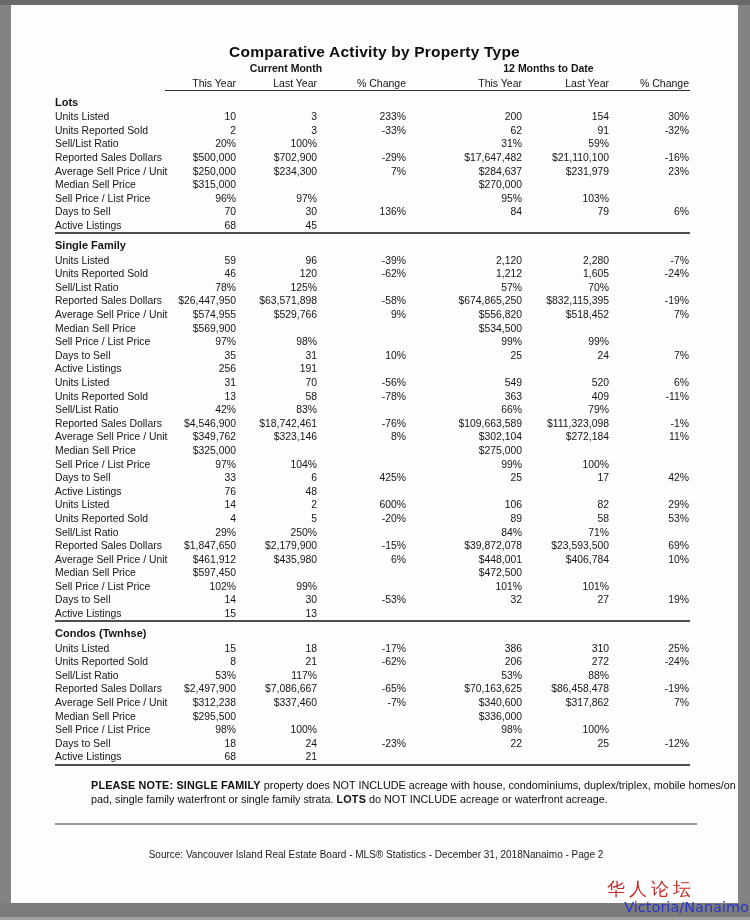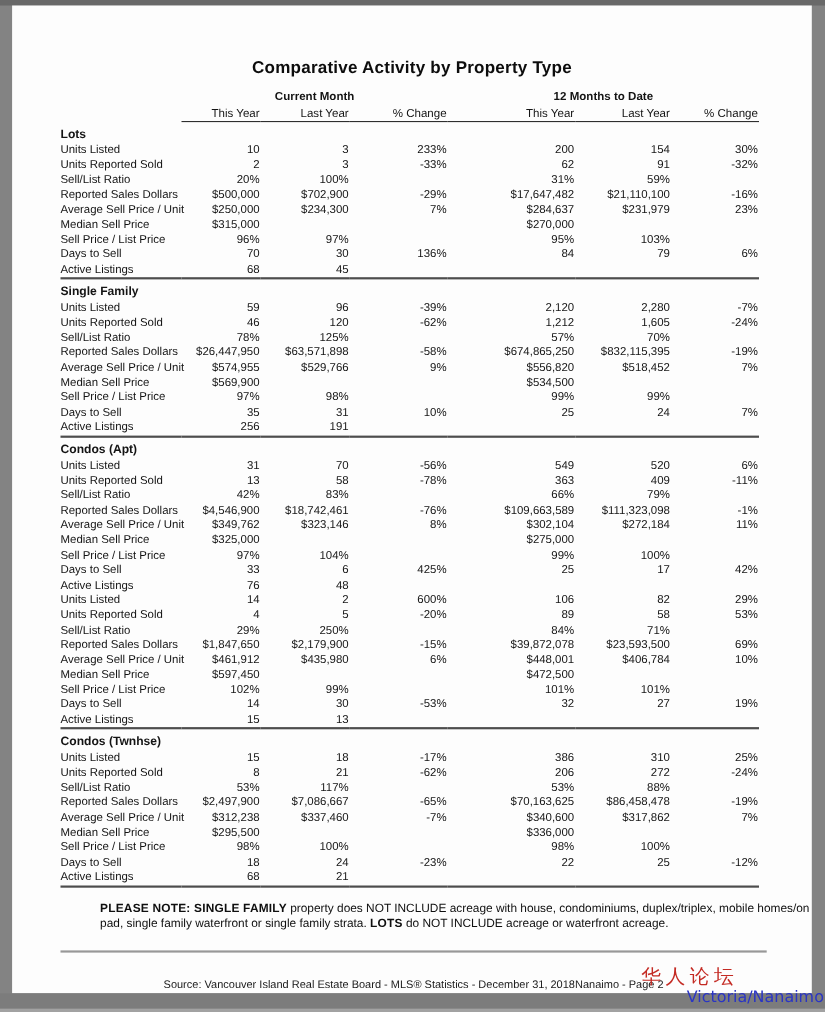--- a/index.html
+++ b/index.html
@@ -6,21 +6,21 @@
   body {
     width:750px; height:920px; position:relative; overflow:hidden;
     background:#838383;
     font-family:"Liberation Sans", sans-serif;
   }
   .top-strip { position:absolute; top:0; left:0; width:750px; height:5px; background:#696969; }
   .page {
     position:absolute; top:5px; left:11px; width:727px; height:898px;
     background:#fdfdfd; box-sizing:border-box; padding:38px 44px 0 44px; color:#141414;
   }
-  .title { font-size:15.5px; font-weight:bold; text-align:center; margin:10px; color:#0d0d0d; letter-spacing:0.2px; }
+  .title { font-size:15.5px; font-weight:bold; text-align:center; margin:0; color:#0d0d0d; letter-spacing:0.2px; }
 
   table.activity { border-collapse:collapse; table-layout:fixed; width:635px; }
   col.c-label { width:110px; }
   col.c1 { width:72px; } col.c2 { width:81px; } col.c3 { width:89px; }
   col.c4 { width:116px; } col.c5 { width:87px; } col.c6 { width:80px; }
 
   thead td { font-size:10.5px; padding:0; height:14px; }
   td.group-head { font-weight:bold; text-align:center; height:14px; }
   td.sub-head { text-align:right; padding-right:1px; border-bottom:1.5px solid #2f2f2f; height:15px; }
   td.sub-spacer { border-bottom:none; }
@@ -37,21 +37,21 @@
 
   .note { font-size:10.8px; line-height:1.3; margin-top:12px; width:648px; color:#0f0f0f;margin-left:36px; }
   .note b { letter-spacing:0.2px; }
   .footer-rule { border:none; border-top:2px solid #989898; margin:17px 0 0 0; width:642px; }
   .footer-line { display:flex; justify-content:center; width:642px; font-size:10px; margin-top:24px; color:#1a1a1a; }
 
   .bottom-bar { position:absolute; top:903px; left:0; width:750px; height:14px; background:#7c7c7c; }
   .bottom-edge { position:absolute; top:917px; left:0; width:750px; height:3px; background:#a2a2a2; }
 
   .watermark { position:absolute; top:880px; right:0; text-align:right; line-height:1.05; z-index:5; }
-  .wm-line1 { font-size:18px; letter-spacing:4px; padding-right:79px; font-family:"DejaVu Sans", sans-serif; }
+  .wm-line1 { font-size:18px; letter-spacing:4px; padding-right:55px; font-family:"DejaVu Sans", sans-serif; }
   .wm-line2 { font-size:14.5px; margin-top:1px; padding-right:1px; font-family:"DejaVu Sans", sans-serif; }
 </style>
 </head>
 <body>
 
 <div class="top-strip"></div>
 
 <div class="page">
   <h1 class="title">Comparative Activity by Property Type</h1>
 
@@ -243,23 +243,20 @@
         </tr>
         <tr>
           <td class="label">Active Listings</td>
           <td class="num">256</td>
           <td class="num">191</td>
           <td class="num"></td>
           <td class="num"></td>
           <td class="num"></td>
           <td class="num"></td>
         </tr>
-        <tr class="section-row">
-          <td colspan="7">Condos (Apt)</td>
-        </tr>
         <tr>
           <td class="label">Units Listed</td>
           <td class="num">31</td>
           <td class="num">70</td>
           <td class="num">-56%</td>
           <td class="num">549</td>
           <td class="num">520</td>
           <td class="num">6%</td>
         </tr>
         <tr>

